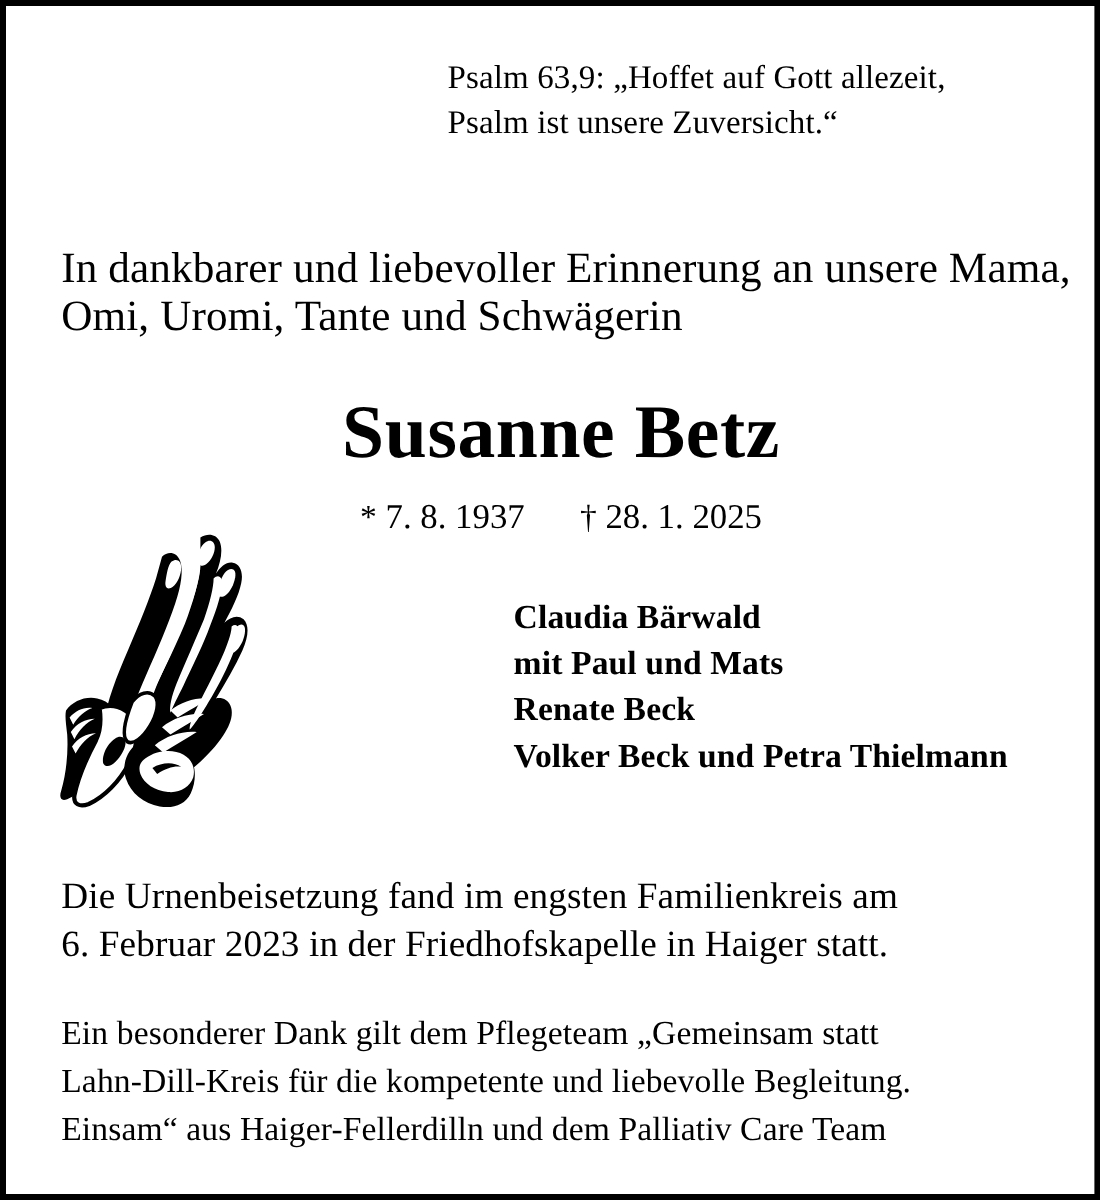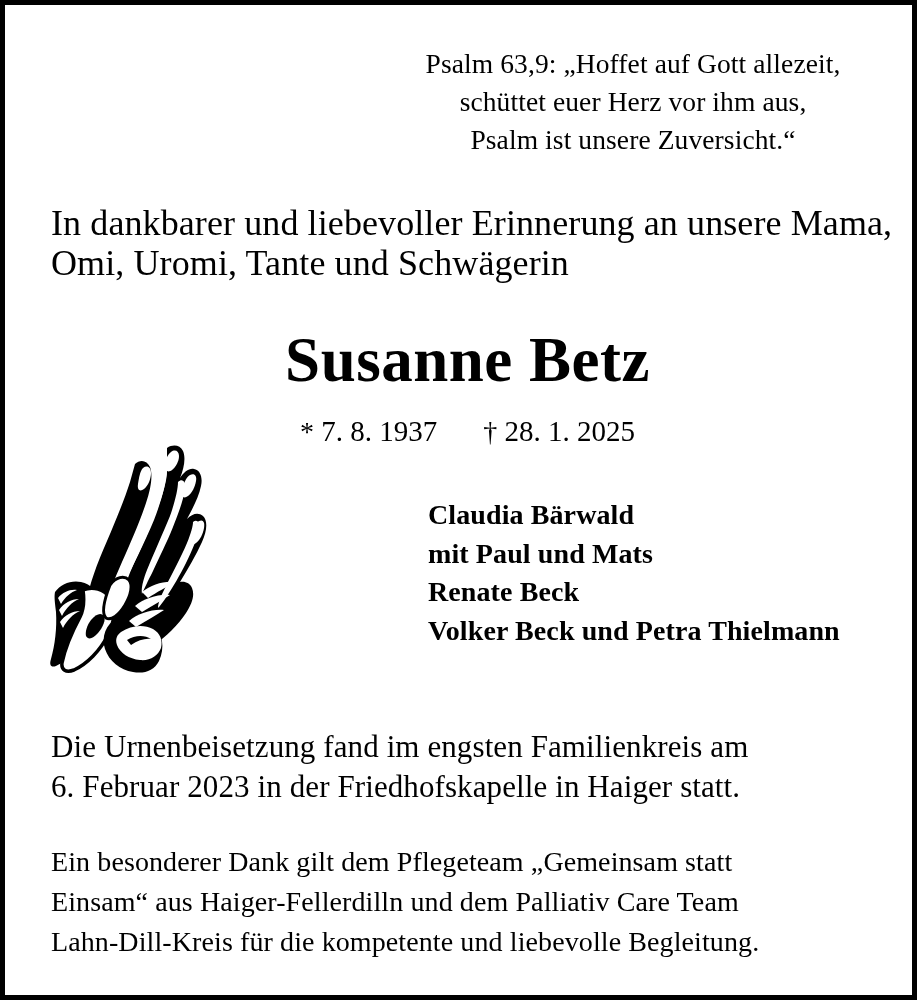--- a/index.html
+++ b/index.html
@@ -33,21 +33,21 @@
   }
 
   
   #psalm-block {
     position: absolute;
     left: 368px;
     top: 40px;
     width: 520px;
     font-size: 27.5px;
     line-height: 38px;
-    text-align: center;
+    text-align: left;
     letter-spacing: 0.1px;
   }
   #psalm-block .pline { white-space: nowrap; }
 
   
   #dedication-block {
     position: absolute;
     left: 46px;
     top: 198px;
     width: 850px;
@@ -139,21 +139,20 @@
   #thanks-block .pline { white-space: nowrap; }
 </style>
 </head>
 <body>
 
 <div id="obituary-card">
   <div class="inner">
 
     <div id="psalm-block">
       <div class="pline">Psalm 63,9: „Hoffet auf Gott allezeit,</div>
-      <div class="pline">schüttet euer Herz vor ihm aus,</div>
       <div class="pline">Psalm ist unsere Zuversicht.“</div>
     </div>
 
     <div id="dedication-block">
       <div class="pline">In dankbarer und liebevoller Erinnerung an unsere Mama,</div>
       <div class="pline">Omi, Uromi, Tante und Schwägerin</div>
     </div>
 
     <div id="deceased-name">Susanne Betz</div>
 
@@ -231,18 +230,18 @@
       <div class="fline">Volker Beck und Petra Thielmann</div>
     </div>
 
     <div id="burial-block">
       <div class="pline">Die Urnenbeisetzung fand im engsten Familienkreis am</div>
       <div class="pline">6. Februar 2023 in der Friedhofskapelle in Haiger statt.</div>
     </div>
 
     <div id="thanks-block">
       <div class="pline">Ein besonderer Dank gilt dem Pflegeteam „Gemeinsam statt</div>
+      <div class="pline">Lahn-Dill-Kreis für die kompetente und liebevolle Begleitung.</div>
       <div class="pline">Einsam“ aus Haiger-Fellerdilln und dem Palliativ Care Team</div>
-      <div class="pline">Lahn-Dill-Kreis für die kompetente und liebevolle Begleitung.</div>
     </div>
 
   </div>
 </div>
 
 </body></html>

